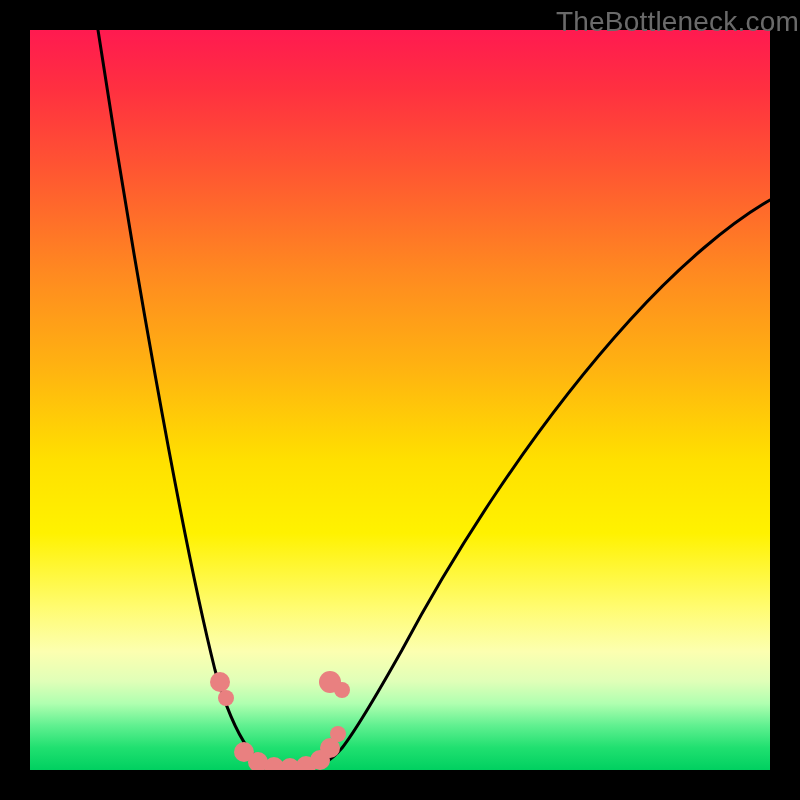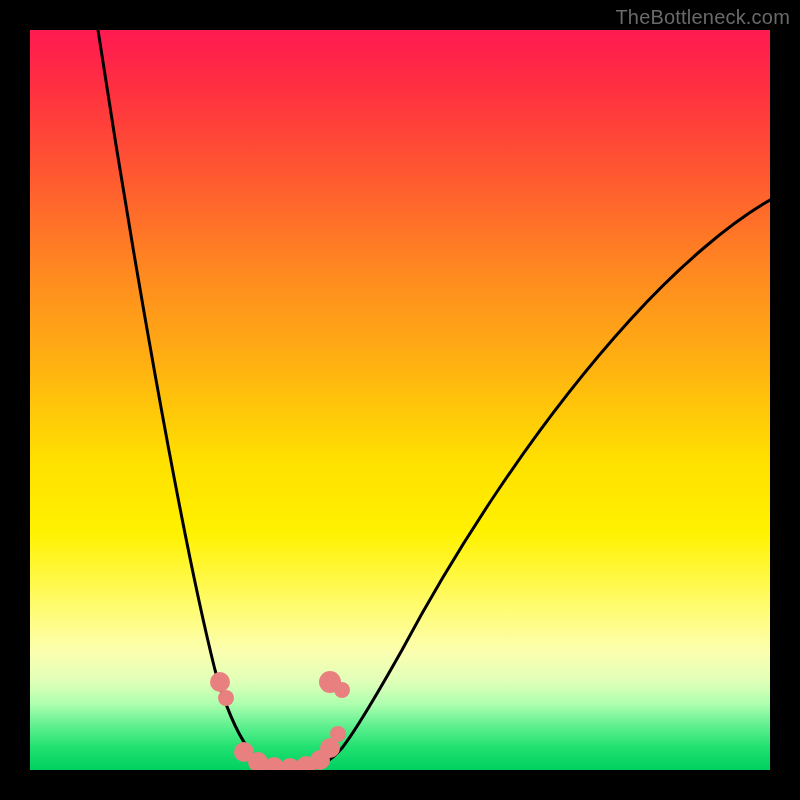--- a/index.html
+++ b/index.html
@@ -41,23 +41,23 @@
       #e0ffb8 88%,
       #b0ffb0 91%,
       #60f090 94%,
       #20e070 97%,
       #00d060 100%
     );
   }
   .watermark {
     position: absolute;
     top: 6px;
-    right: 10px;
+    right: 1px;
     color: #6a6a6a;
-    font-size: 20px;
+    font-size: 28px;
     letter-spacing: 0.2px;
     font-weight: 500;
     user-select: none;
   }
   svg.curves {
     position: absolute;
     inset: 0;
   }
   .dots circle {
     fill: #e98080;

